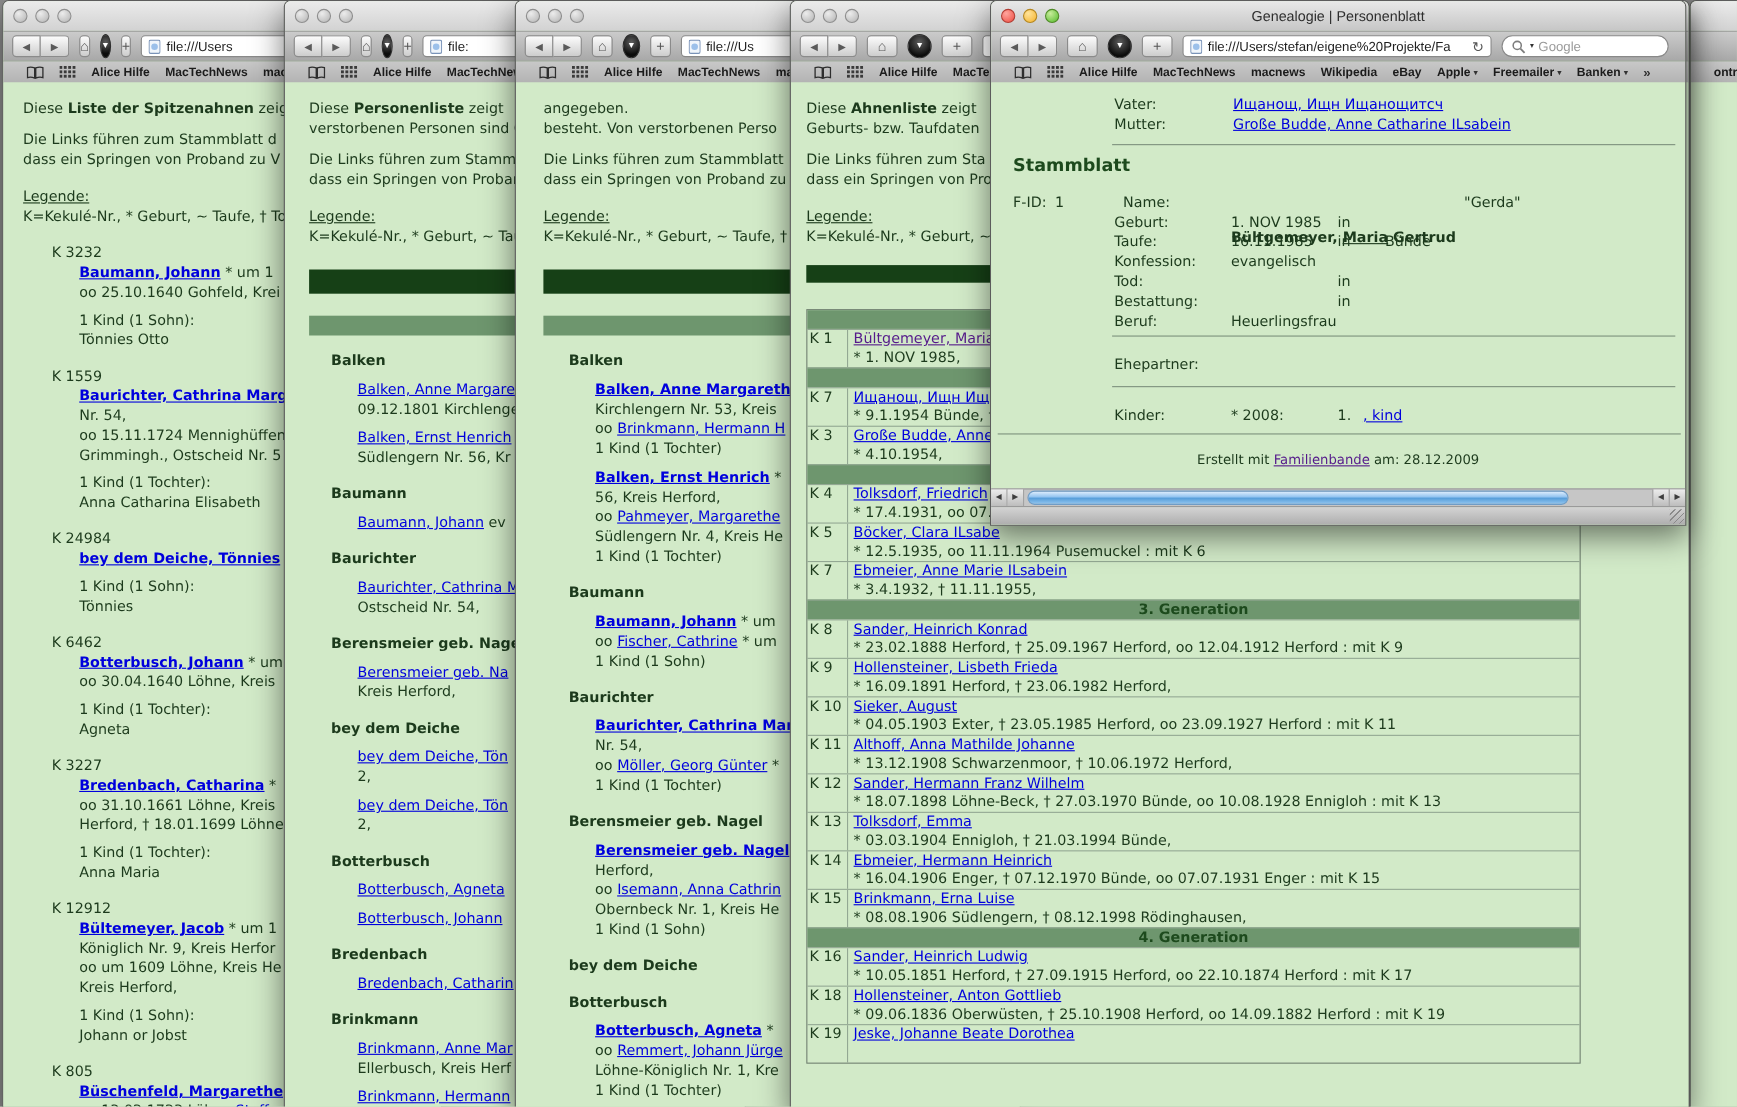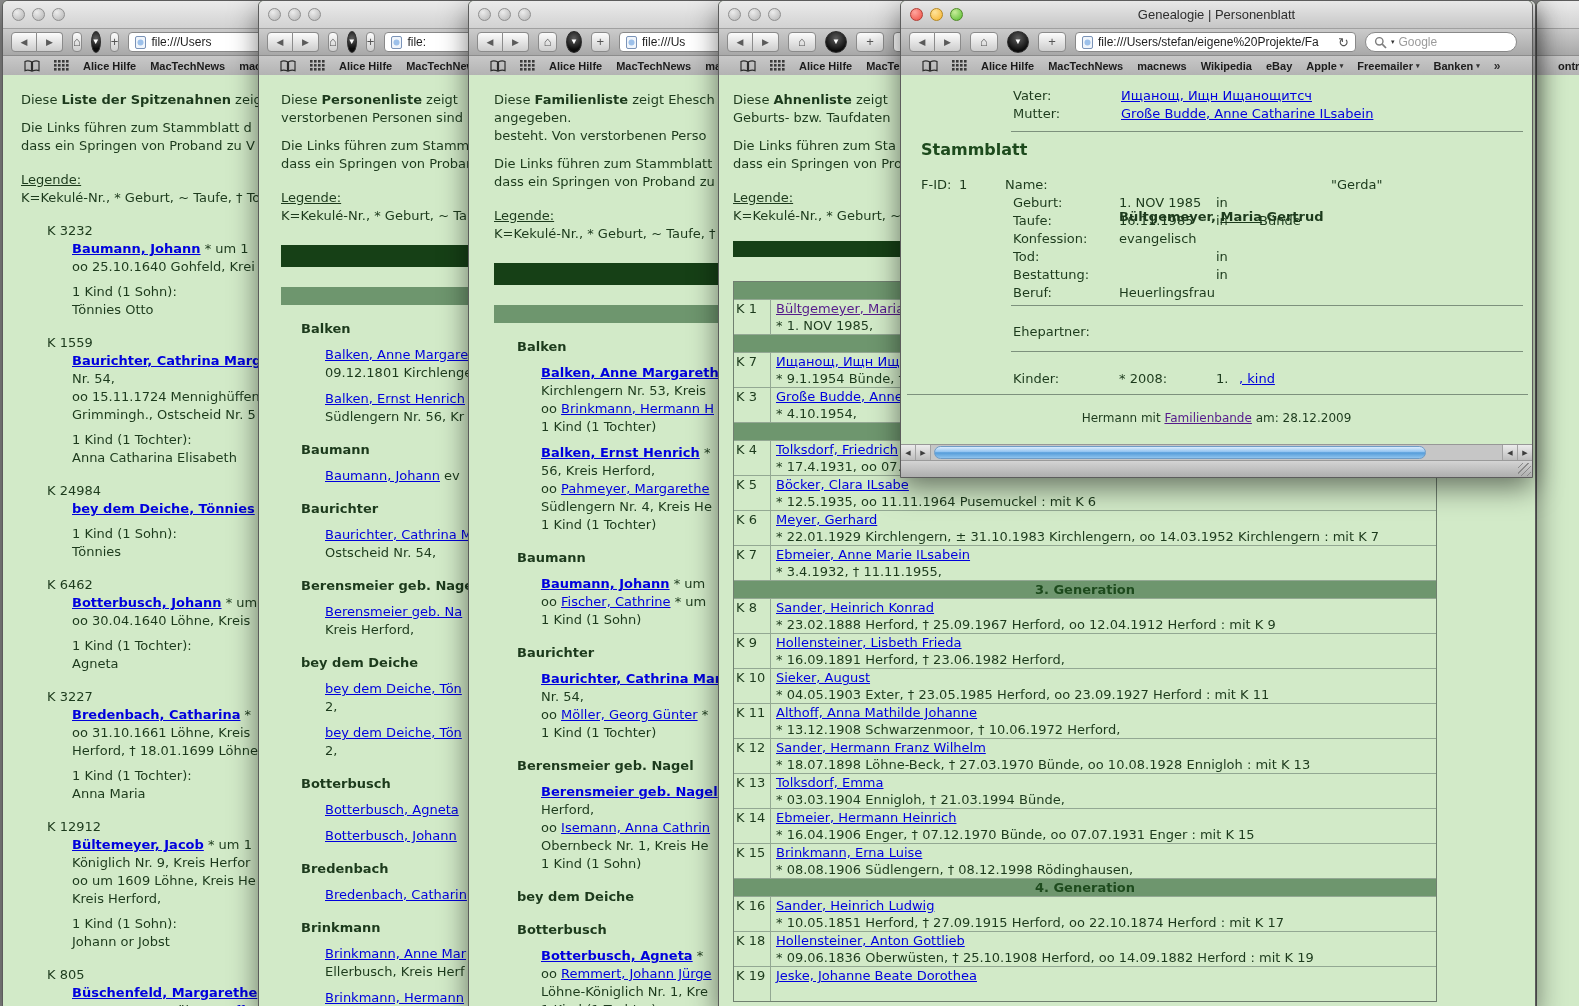--- a/index.html
+++ b/index.html
@@ -476,21 +476,20 @@
         <span class="bmitem">MacTechNews</span>
         <span class="bmitem">macnews</span>
         <span class="bmitem">Wikipedia</span>
         <span class="bmitem">eBay</span>
         <span class="bmitem">Apple<span class="bmtri">▾</span></span>
         <span class="bmitem">Freemailer</span>
       </div>
     </div>
   <div class="content c3">
     <div class="para">
-      <div class="pline"><span>Diese </span><b>Familienliste</b><span> zeigt Ehesch</span></div>
       <div class="pline">angegeben.</div>
       <div class="pline">besteht. Von verstorbenen Perso</div>
     </div>
     <div class="para">
       <div class="pline">Die Links führen zum Stammblatt</div>
       <div class="pline">dass ein Springen von Proband zu</div>
     </div>
     <div class="legend">
       <div class="ul">Legende:</div>
       <div class="pline">K=Kekulé-Nr., * Geburt, ~ Taufe, † Tod</div>
@@ -676,27 +675,20 @@
           </div>
         </div>
         <div class="krow">
           <div class="kc">K 5</div>
           <div class="km">
             <div class="pline"><span class="lnk">Böcker, Clara ILsabe</span></div>
             <div class="pline">* 12.5.1935, oo 11.11.1964 Pusemuckel : mit K 6</div>
           </div>
         </div>
         <div class="krow">
-          <div class="kc">K 6</div>
-          <div class="km">
-            <div class="pline"><span class="lnk">Meyer, Gerhard</span></div>
-            <div class="pline">* 22.01.1929 Kirchlengern, ± 31.10.1983 Kirchlengern, oo 14.03.1952 Kirchlengern : mit K 7</div>
-          </div>
-        </div>
-        <div class="krow">
           <div class="kc">K 7</div>
           <div class="km">
             <div class="pline"><span class="lnk">Ebmeier, Anne Marie ILsabein</span></div>
             <div class="pline">* 3.4.1932, † 11.11.1955,</div>
           </div>
         </div>
         <div class="genrow">3. Generation</div>
         <div class="krow">
           <div class="kc">K 8</div>
           <div class="km">
@@ -856,21 +848,21 @@
     <span class="abs lnk" style="left:220px;top:12px">Ищанощ, Ищн Ищанощитсч</span>
     <span class="abs" style="left:112px;top:30px">Mutter:</span>
     <span class="abs lnk" style="left:220px;top:30px">Große Budde, Anne Catharine ILsabein</span>
     <div class="hline" style="left:110px;top:56px;width:512px"></div>
 
     <span class="abs heading" style="left:20px;top:66px">Stammblatt</span>
 
     <span class="abs" style="left:20px;top:101px">F-ID:</span>
     <span class="abs" style="left:58px;top:101px">1</span>
 
-    <span class="abs" style="left:104px;top:101px">Name:</span>
+    <span class="abs" style="left:120px;top:101px">Name:</span>
     <span class="abs bname" style="left:218px;top:101px"><span>Bültgemeyer, </span><u>Maria</u><span> Gertrud</span></span>
     <span class="abs" style="left:430px;top:101px">"Gerda"</span>
 
     <span class="abs" style="left:112px;top:119px">Geburt:</span>
     <span class="abs" style="left:218px;top:119px">1. NOV 1985</span>
     <span class="abs" style="left:315px;top:119px">in</span>
 
     <span class="abs" style="left:112px;top:137px">Taufe:</span>
     <span class="abs" style="left:218px;top:137px">16.11.1985</span>
     <span class="abs" style="left:315px;top:137px">in</span>
@@ -891,21 +883,21 @@
     <div class="hline" style="left:110px;top:230px;width:512px"></div>
     <span class="abs" style="left:112px;top:248px">Ehepartner:</span>
     <div class="hline" style="left:110px;top:276px;width:512px"></div>
 
     <span class="abs" style="left:112px;top:295px">Kinder:</span>
     <span class="abs" style="left:218px;top:295px">* 2008:</span>
     <span class="abs" style="left:315px;top:295px">1.</span>
     <span class="abs lnk" style="left:338px;top:295px">, kind</span>
 
     <div class="hline" style="left:6px;top:319px;width:621px"></div>
-    <div class="footer" style="top:334px"><span>Hermann mit </span><span class="lnk visited">Familienbande</span><span> am: 28.12.2009</span></div>
+    <div class="footer" style="top:334px"><span>Erstellt mit </span><span class="lnk visited">Familienbande</span><span> am: 28.12.2009</span></div>
   </div>
   <div class="hscroll">
     <div class="sbarrows l">
         <div class="sbtn">◀</div>
         <div class="sbtn">▶</div>
       </div>
     <div class="sthumb"></div>
     <div class="sbarrows r">
         <div class="sbtn">◀</div>
         <div class="sbtn">▶</div>

